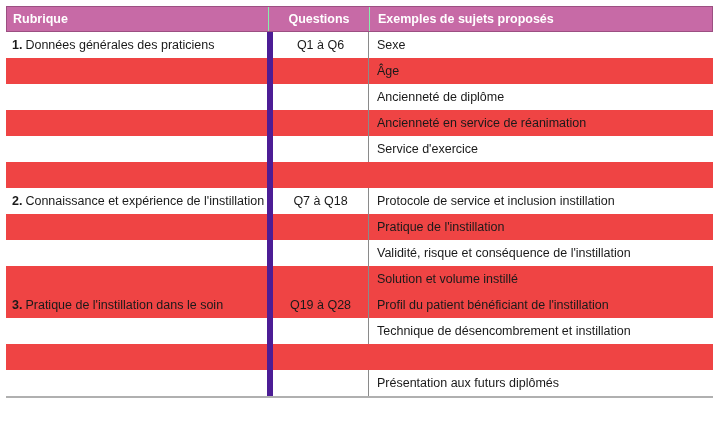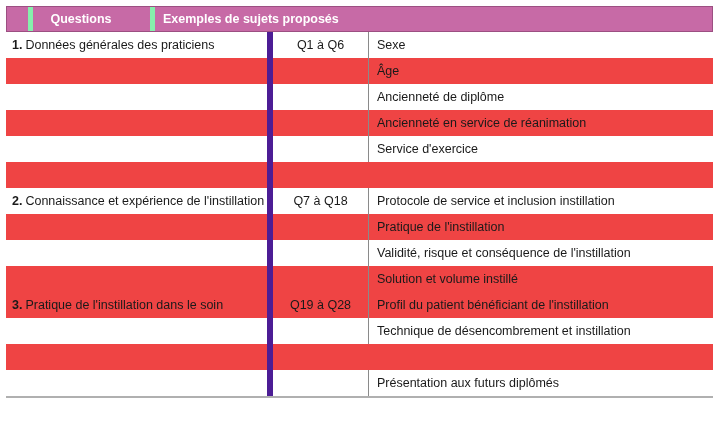--- a/index.html
+++ b/index.html
@@ -5,32 +5,33 @@
     html, body { margin: 0; padding: 0; background: #ffffff; }
     body { width: 720px; height: 439px; position: relative; overflow: hidden;
            font-family: "Liberation Sans", "DejaVu Sans", sans-serif; }
     .table { position: absolute; left: 6px; top: 6px; width: 707px; }
     .hdr { display: flex; height: 26px; background: #c76aa6; border: 1px solid #9c4f82;
            box-sizing: border-box; color: #ffffff; font-weight: bold; font-size: 12.5px; }
     .hdr .c { display: flex; align-items: center; }
     .c1 { width: 261px; padding-left: 6px; box-sizing: border-box; }
     .c2 { width: 101px; justify-content: center; box-sizing: border-box; border-left: 6px solid #4c1d95; }
     .c3 { flex: 1; padding-left: 8px; box-sizing: border-box; border-left: 1px solid #8a8a8a; }
-    .hdr .c2, .hdr .c3 { border-left: 5px solid #86efac; margin-left: 21px; }
+    .hdr .c2, .hdr .c3 { border-left: 1px solid #86efac; }
     .row { display: flex; height: 26px; font-size: 12.5px; color: #1a1a1a; }
     .row.alt { background: #ef4444; }
     .row .c { display: flex; align-items: center; white-space: nowrap; }
     .num { font-weight: bold; margin-right: 3px; }
     .bottom { height: 0; border-top: 2px solid #b0b0b0; }
   </style>
 </head>
 <body>
 
 <div class="table">
   <div class="hdr">
+    <div class="c c1">Rubrique</div>
     <div class="c c2">Questions</div>
     <div class="c c3">Exemples de sujets proposés</div>
   </div>
   <div id="rows">
       <div class="row">
         <div class="c c1">
           <span class="num">1.</span>
           <span>Données générales des praticiens</span>
         </div>
         <div class="c c2">Q1 à Q6</div>

